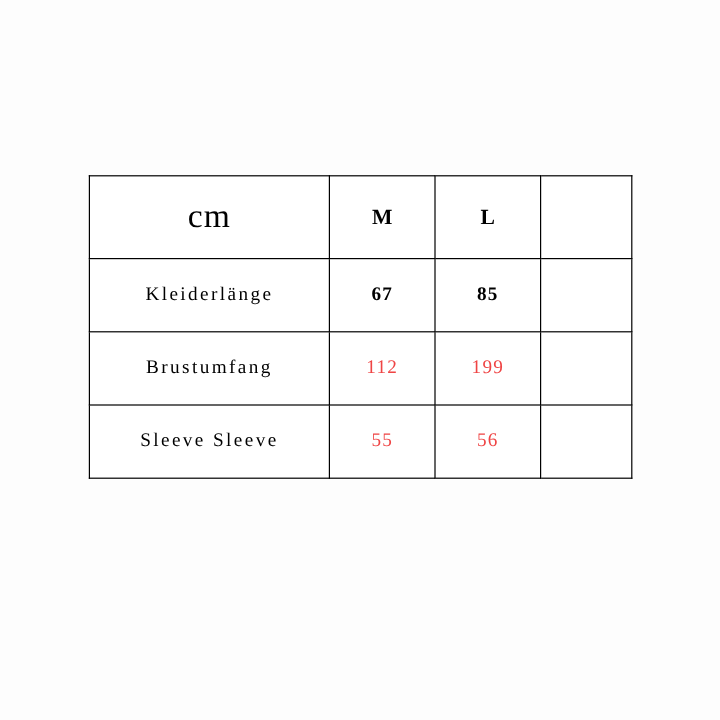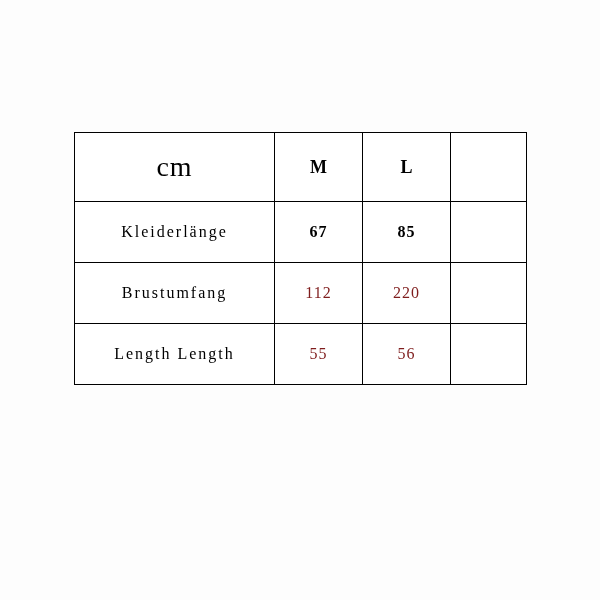--- a/index.html
+++ b/index.html
@@ -12,21 +12,21 @@
     color: #000;
   }
   .wrap {
     width: 600px;
     height: 600px;
     position: relative;
   }
   table.size-chart {
     position: absolute;
     left: 74px;
-    top: 132px;
+    top: 146px;
     border-collapse: collapse;
     table-layout: fixed;
     width: 452px;
   }
   table.size-chart th,
   table.size-chart td {
     border: 1px solid #000;
     text-align: center;
     vertical-align: middle;
     padding: 0;
@@ -51,21 +51,21 @@
   .metric-label {
     font-size: 16px;
     letter-spacing: 2px;
     font-weight: 400;
   }
   .val {
     font-size: 16px;
     letter-spacing: 1px;
   }
   .val.bold { font-weight: bold; color:#000;text-align:right; }
-  .val.faded { color:#7f1d1d; font-weight: 400; }
+  .val.faded { color:#ef4444; font-weight: 400; }
 </style>
 </head>
 <body>
 
 <div class="wrap">
   <table class="size-chart">
     <colgroup>
       <col class="c-label">
       <col class="c-size">
       <col class="c-size">
@@ -104,31 +104,31 @@
     </tr>
 
     <tr class="row">
       <td>
         <span class="metric-label">Brustumfang</span>
       </td>
       <td>
         <span class="val faded">112</span>
       </td>
       <td>
-        <span class="val faded">220</span>
+        <span class="val faded">199</span>
       </td>
       <td>
         <span class="val"></span>
       </td>
     </tr>
 
 
     <tr class="row">
       <td>
-        <span class="metric-label">Length Length</span>
+        <span class="metric-label">Sleeve Sleeve</span>
       </td>
       <td>
         <span class="val faded">55</span>
       </td>
       <td>
         <span class="val faded">56</span>
       </td>
       <td>
         <span class="val"></span>
       </td>

